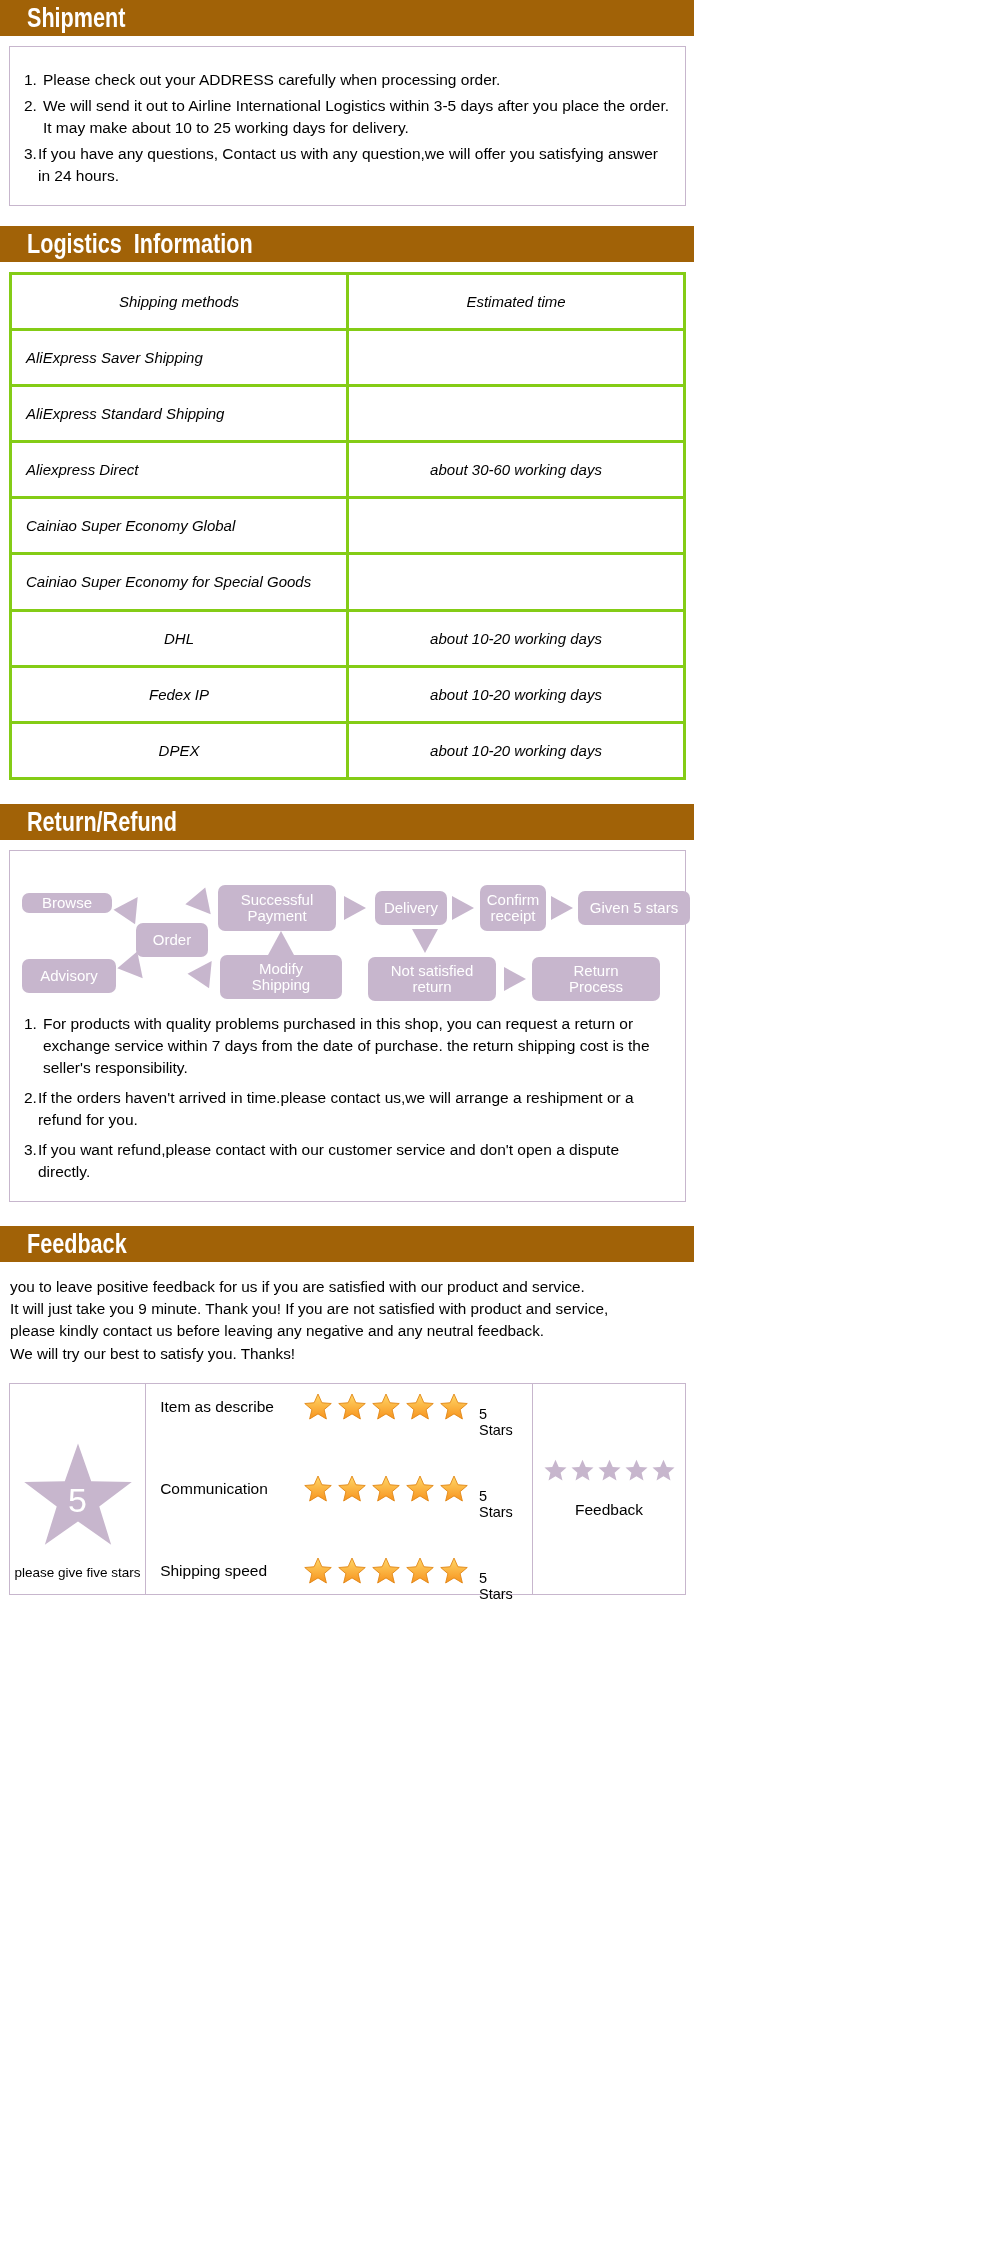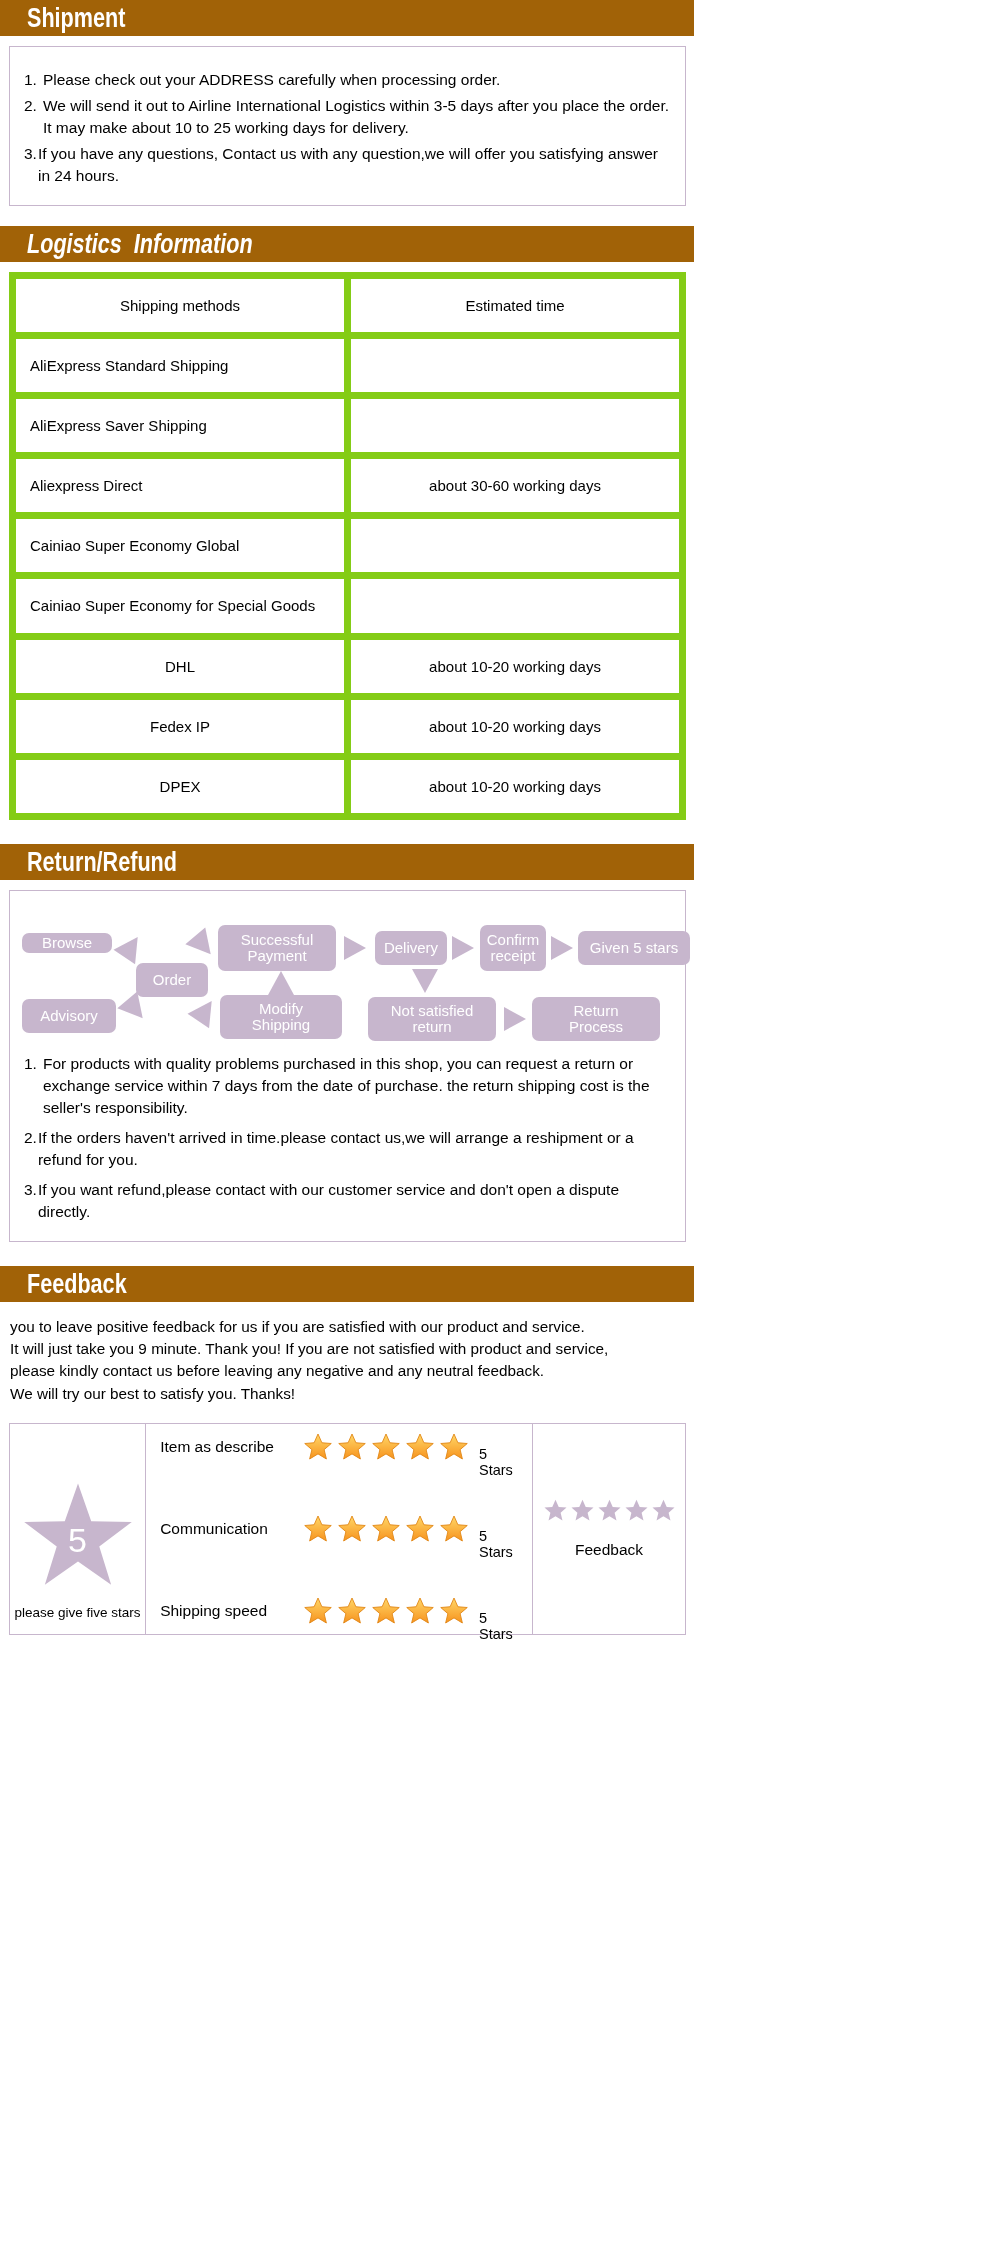--- a/index.html
+++ b/index.html
@@ -57,25 +57,26 @@
   .li-num { flex: 0 0 auto; white-space: pre; }
   .li-txt { flex: 1 1 auto; }
 
   
   table.logi {
     border-collapse: collapse;
     width: 100%;
     table-layout: fixed;
   }
   table.logi td {
-    border: 7px solid #84cc16;
+    border: 3px solid #84cc16;
     font-size: 15px;
     height: 40px;
     padding: 18px 8px;
     vertical-align: middle;
+    font-style: italic;
   }
   table.logi td.c1 { width: 50%; text-align: center; }
   table.logi td.c1.lft { text-align: left; padding-left: 14px; }
   table.logi td.c2 { width: 50%; text-align: center; }
 
   
   .flow-wrap {
     position: relative;
     height: 134px;
     margin: 14px 0 6px 0;
@@ -201,38 +202,38 @@
         <span class="li-num">2.</span>
         <span class="li-txt" style="padding-left:6px;">We will send it out to Airline International Logistics within 3-5 days after you place the order. It may make about 10 to 25 working days for delivery.</span>
       </div>
       <div class="li">
         <span class="li-num">3.</span>
         <span class="li-txt" style="padding-left:1px;">If you have any questions, Contact us with any question,we will offer you satisfying answer in 24 hours.</span>
       </div>
     </div>
   </div>
 
-  <div class="banner" style="margin-top:20px;font-style:italic;">
+  <div class="banner" style="margin-top:20px;">
     <div class="banner-title">Logistics  Information</div>
   </div>
 
   <div style="margin:0 8px 0 9px;">
     <table class="logi">
       <tbody>
           <tr>
         <td class="c1">Shipping methods</td>
         <td class="c2">Estimated time</td>
       </tr>
       <tr>
+        <td class="c1 lft">AliExpress Saver Shipping</td>
+        <td class="c2"></td>
+      </tr>
+      <tr>
         <td class="c1 lft">AliExpress Standard Shipping</td>
         <td class="c2" rowspan="1"></td>
-      </tr>
-      <tr>
-        <td class="c1 lft">AliExpress Saver Shipping</td>
-        <td class="c2"></td>
       </tr>
       <tr>
         <td class="c1 lft">Aliexpress Direct</td>
         <td class="c2">about 30-60 working days</td>
       </tr>
       <tr>
         <td class="c1 lft">Cainiao Super Economy Global</td>
         <td class="c2"></td>
       </tr>
       <tr>

